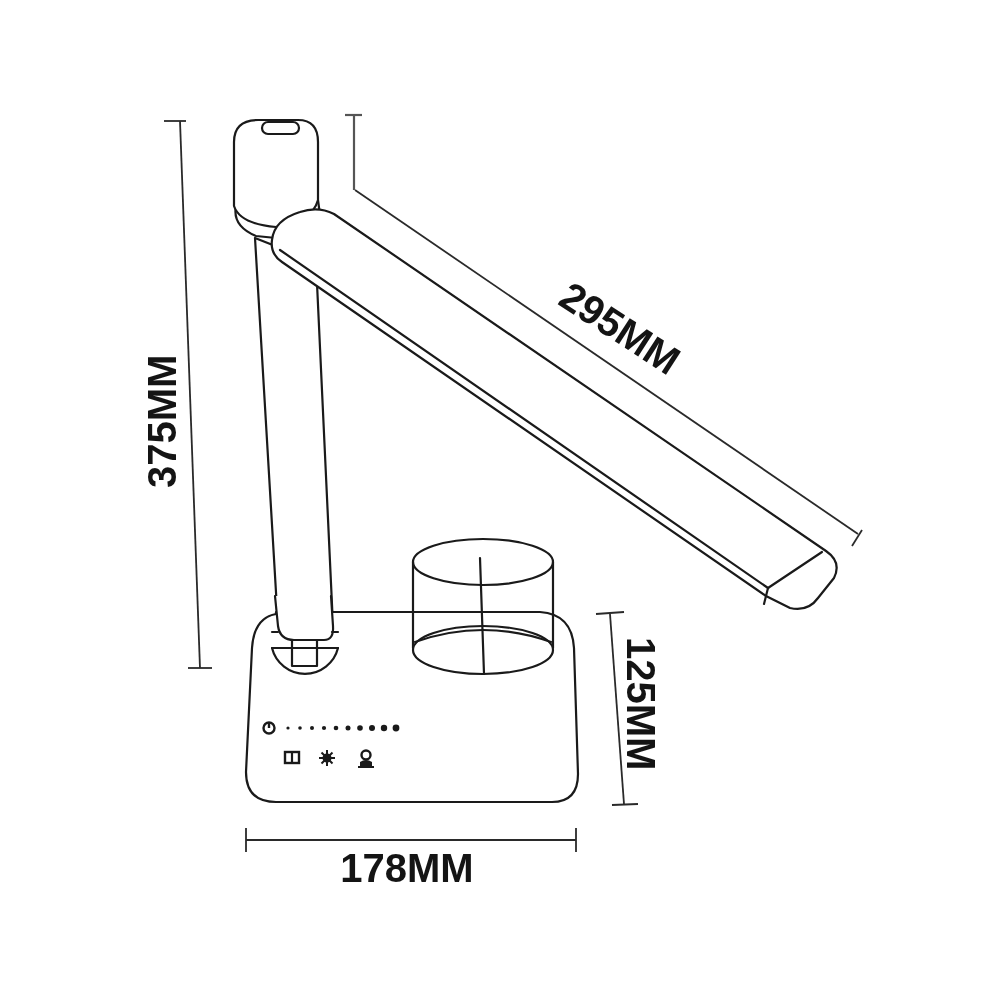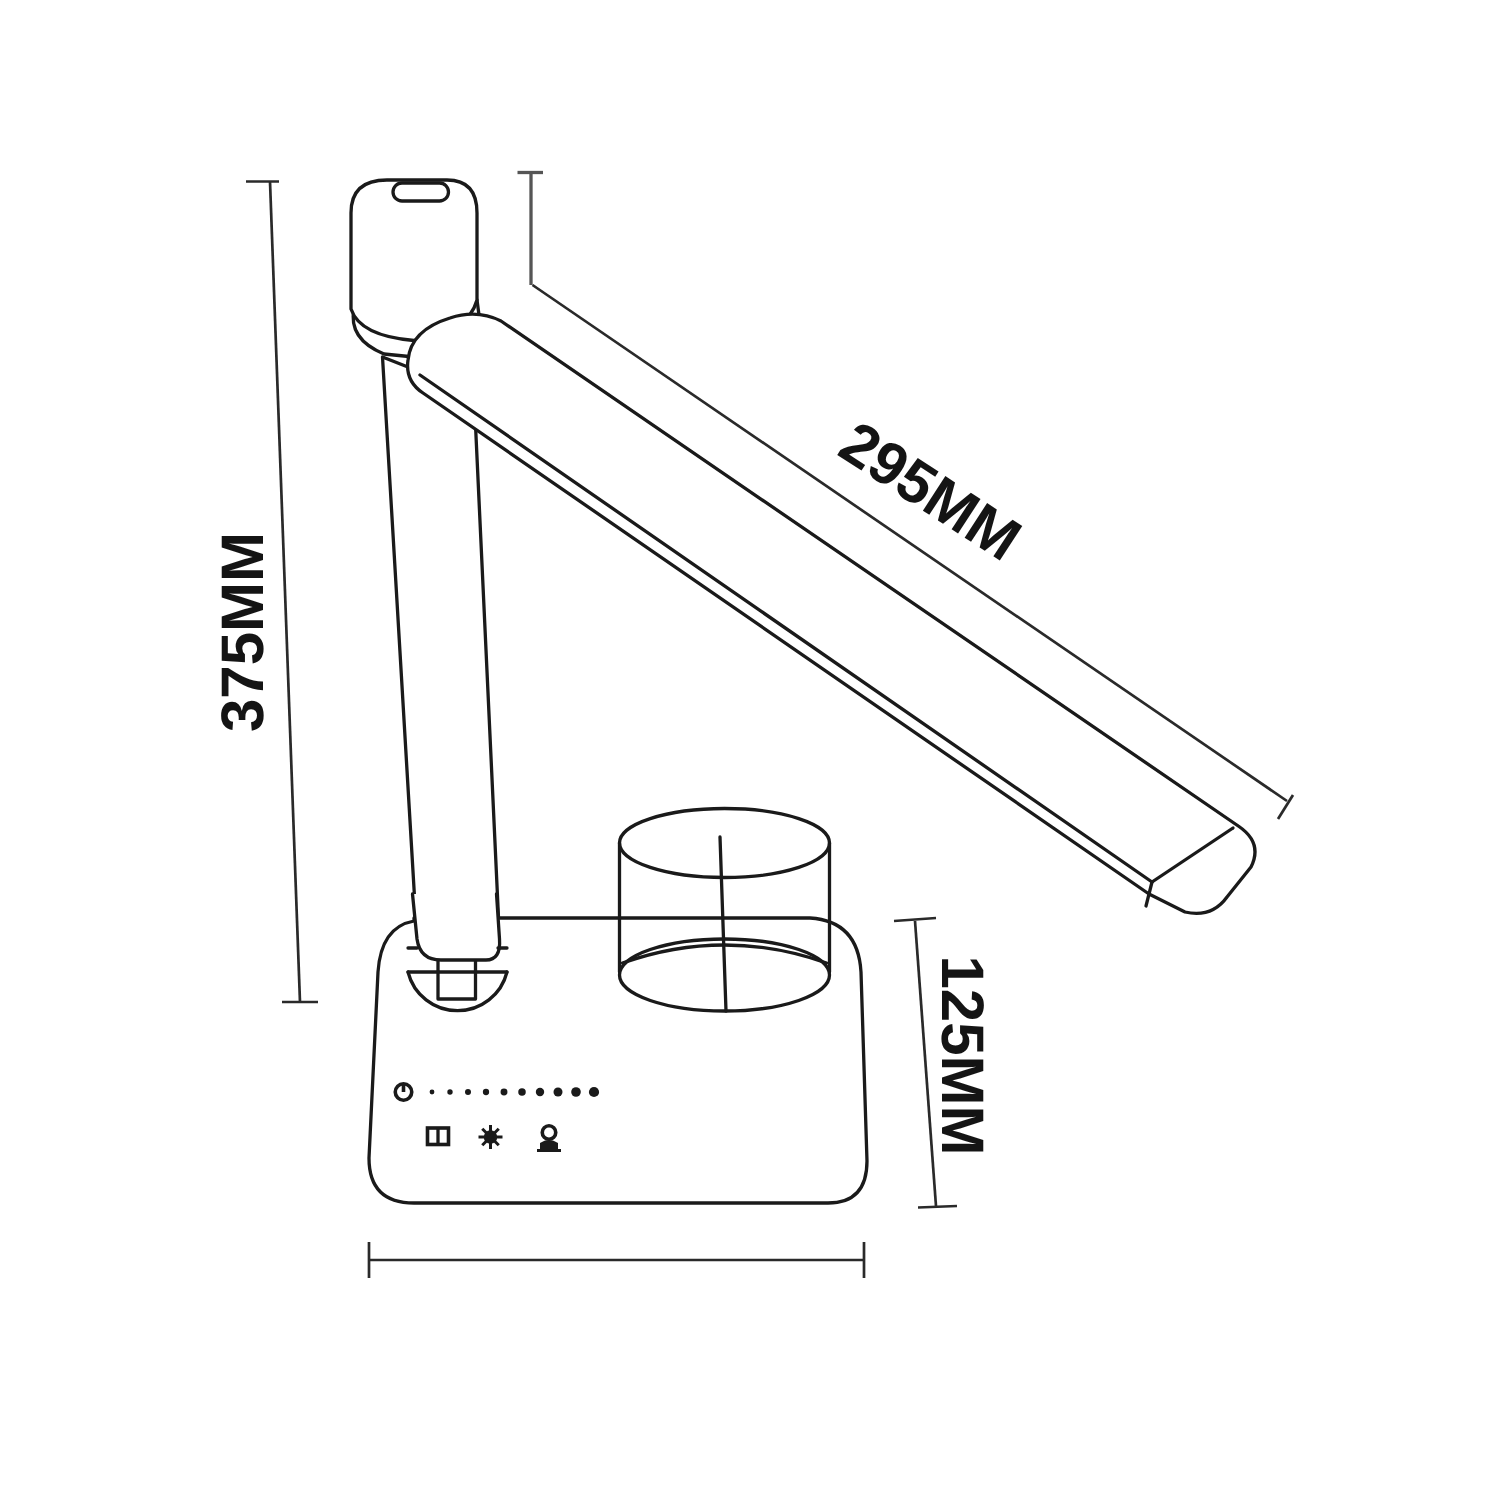--- a/index.html
+++ b/index.html
@@ -157,13 +157,14 @@
       <line class="dim" x1="576" y1="828" x2="576" y2="852"></line>
     </g>
   </svg>
 
   <div class="label" style="left:97px; top:403px; width:130px; text-align:center; transform: rotate(-90deg);">375MM</div>
 
   <div class="label" style="left:545px; top:308px; width:150px; text-align:center; transform: rotate(33deg);">295MM</div>
 
   <div class="label" style="left:576px; top:682px; width:130px; text-align:center; transform: rotate(90deg);">125MM</div>
 
+  <div class="label" style="left:332px; top:848px; width:150px; text-align:center;">178MM</div>
 </div>
 
 </body></html>

